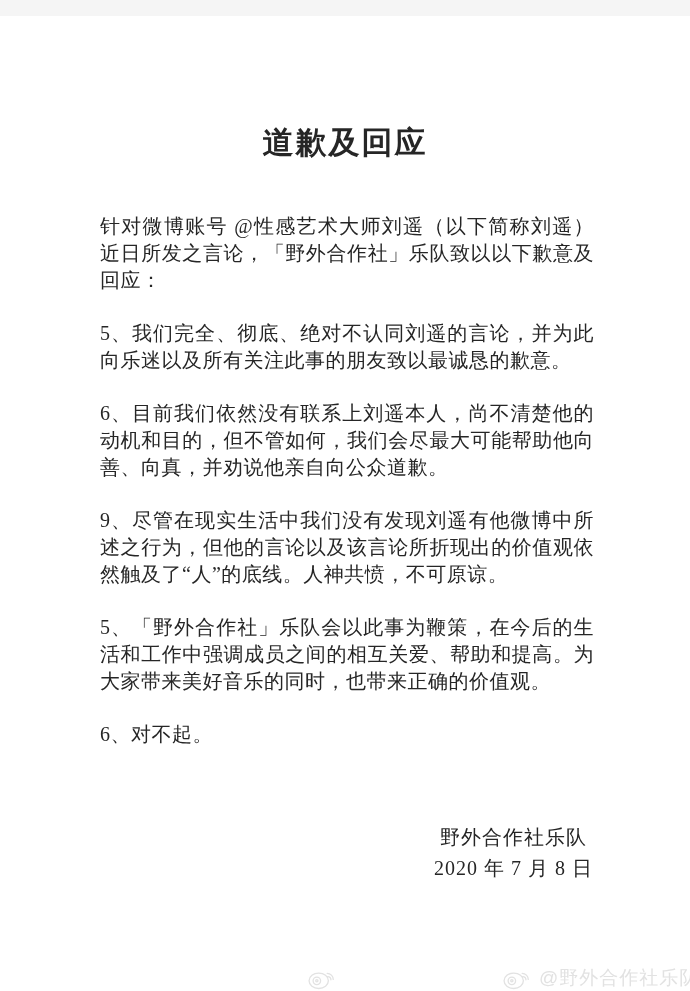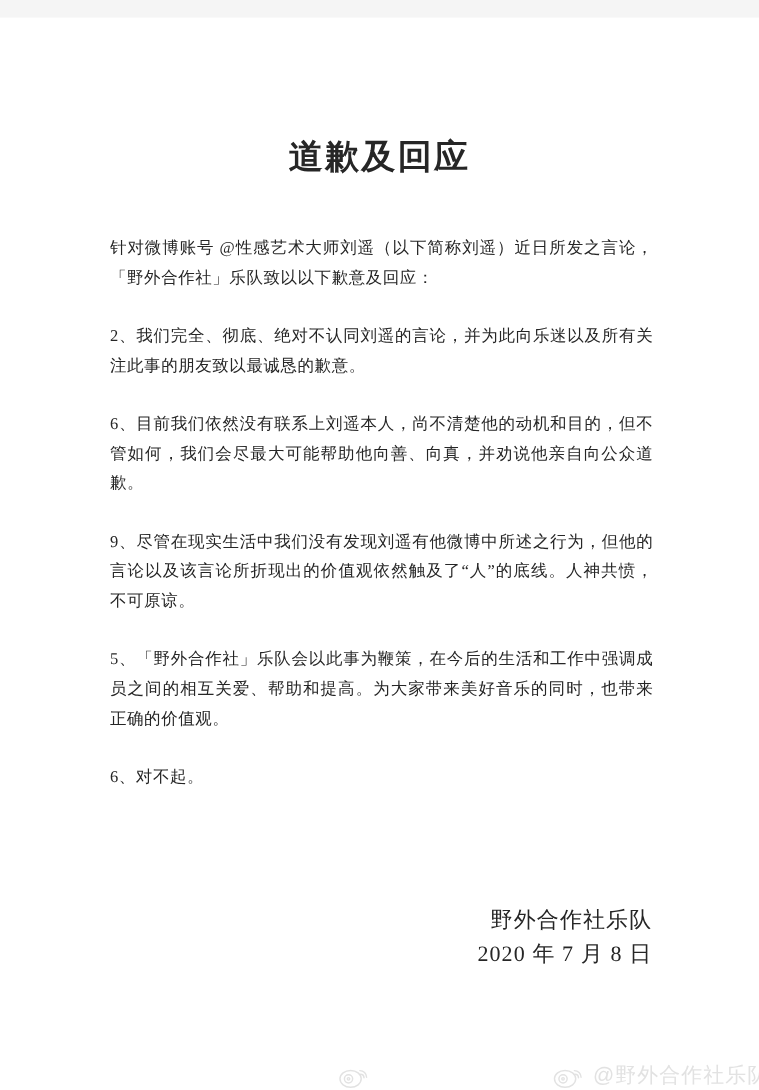--- a/index.html
+++ b/index.html
@@ -34,31 +34,31 @@
     margin: 0;
   }
   .content {
     position: absolute;
     top: 197px;
     left: 100px;
     width: 494px;
   }
   .content p {
     margin: 0 0 26px 0;
-    font-size: 15px;
+    font-size: 20px;
     line-height: 27px;
     text-align: justify;
     text-justify: inter-ideograph;
     letter-spacing: 0.5px;
   }
   .signature {
     position: absolute;
     top: 806px;
     right: 97px;
-    text-align: right;
+    text-align: center;
     font-size: 20px;
     line-height: 31px;
     letter-spacing: 1px;
   }
   .watermark {
     position: absolute;
     display: flex;
     align-items: center;
     gap: 7px;
     color: var(--watermark, #e2e2e2);
@@ -77,21 +77,21 @@
 </style>
 </head>
 <body>
 
 <div class="page">
 
   <h1 class="title">道歉及回应</h1>
 
   <div class="content">
     <p>针对微博账号 @性感艺术大师刘遥（以下简称刘遥）近日所发之言论，「野外合作社」乐队致以以下歉意及回应：</p>
-    <p>2、我们完全、彻底、绝对不认同刘遥的言论，并为此向乐迷以及所有关注此事的朋友致以最诚恳的歉意。</p>
+    <p>5、我们完全、彻底、绝对不认同刘遥的言论，并为此向乐迷以及所有关注此事的朋友致以最诚恳的歉意。</p>
     <p>6、目前我们依然没有联系上刘遥本人，尚不清楚他的动机和目的，但不管如何，我们会尽最大可能帮助他向善、向真，并劝说他亲自向公众道歉。</p>
     <p>9、尽管在现实生活中我们没有发现刘遥有他微博中所述之行为，但他的言论以及该言论所折现出的价值观依然触及了“人”的底线。人神共愤，不可原谅。</p>
     <p>5、「野外合作社」乐队会以此事为鞭策，在今后的生活和工作中强调成员之间的相互关爱、帮助和提高。为大家带来美好音乐的同时，也带来正确的价值观。</p>
     <p>6、对不起。</p>
   </div>
 
   <div class="signature">
     <div>野外合作社乐队</div>
     <div>2020 年 7 月 8 日</div>
   </div>

